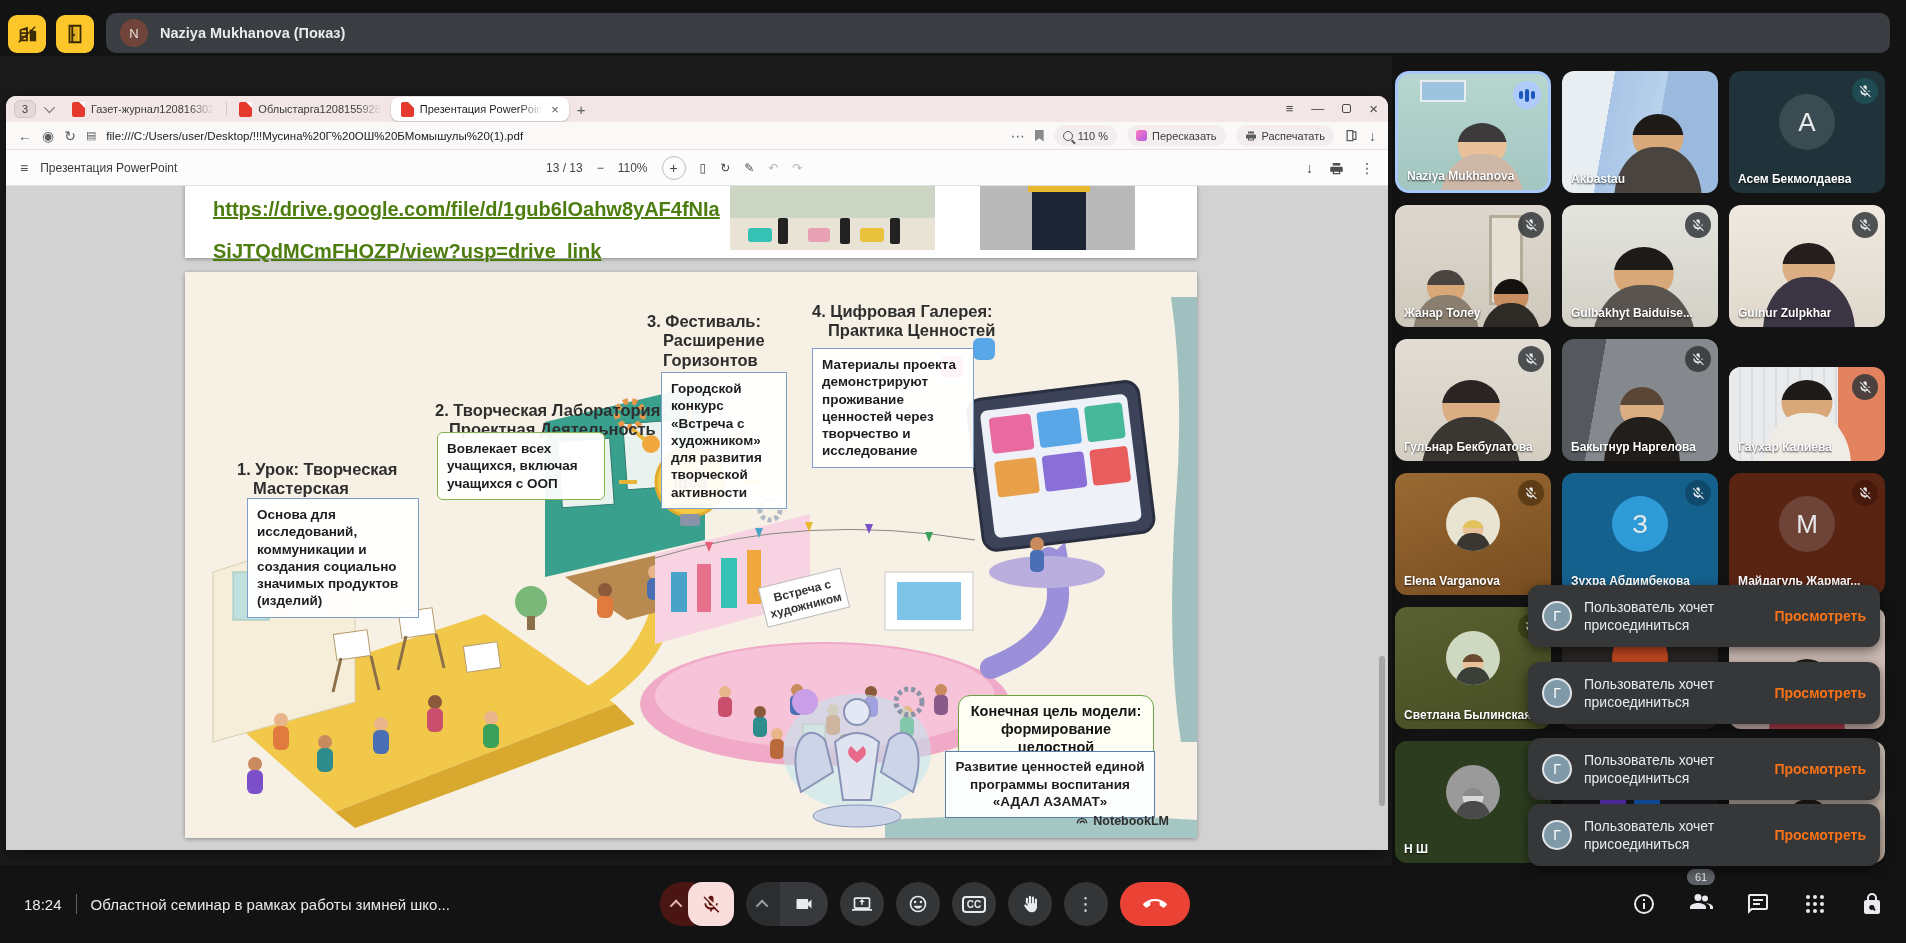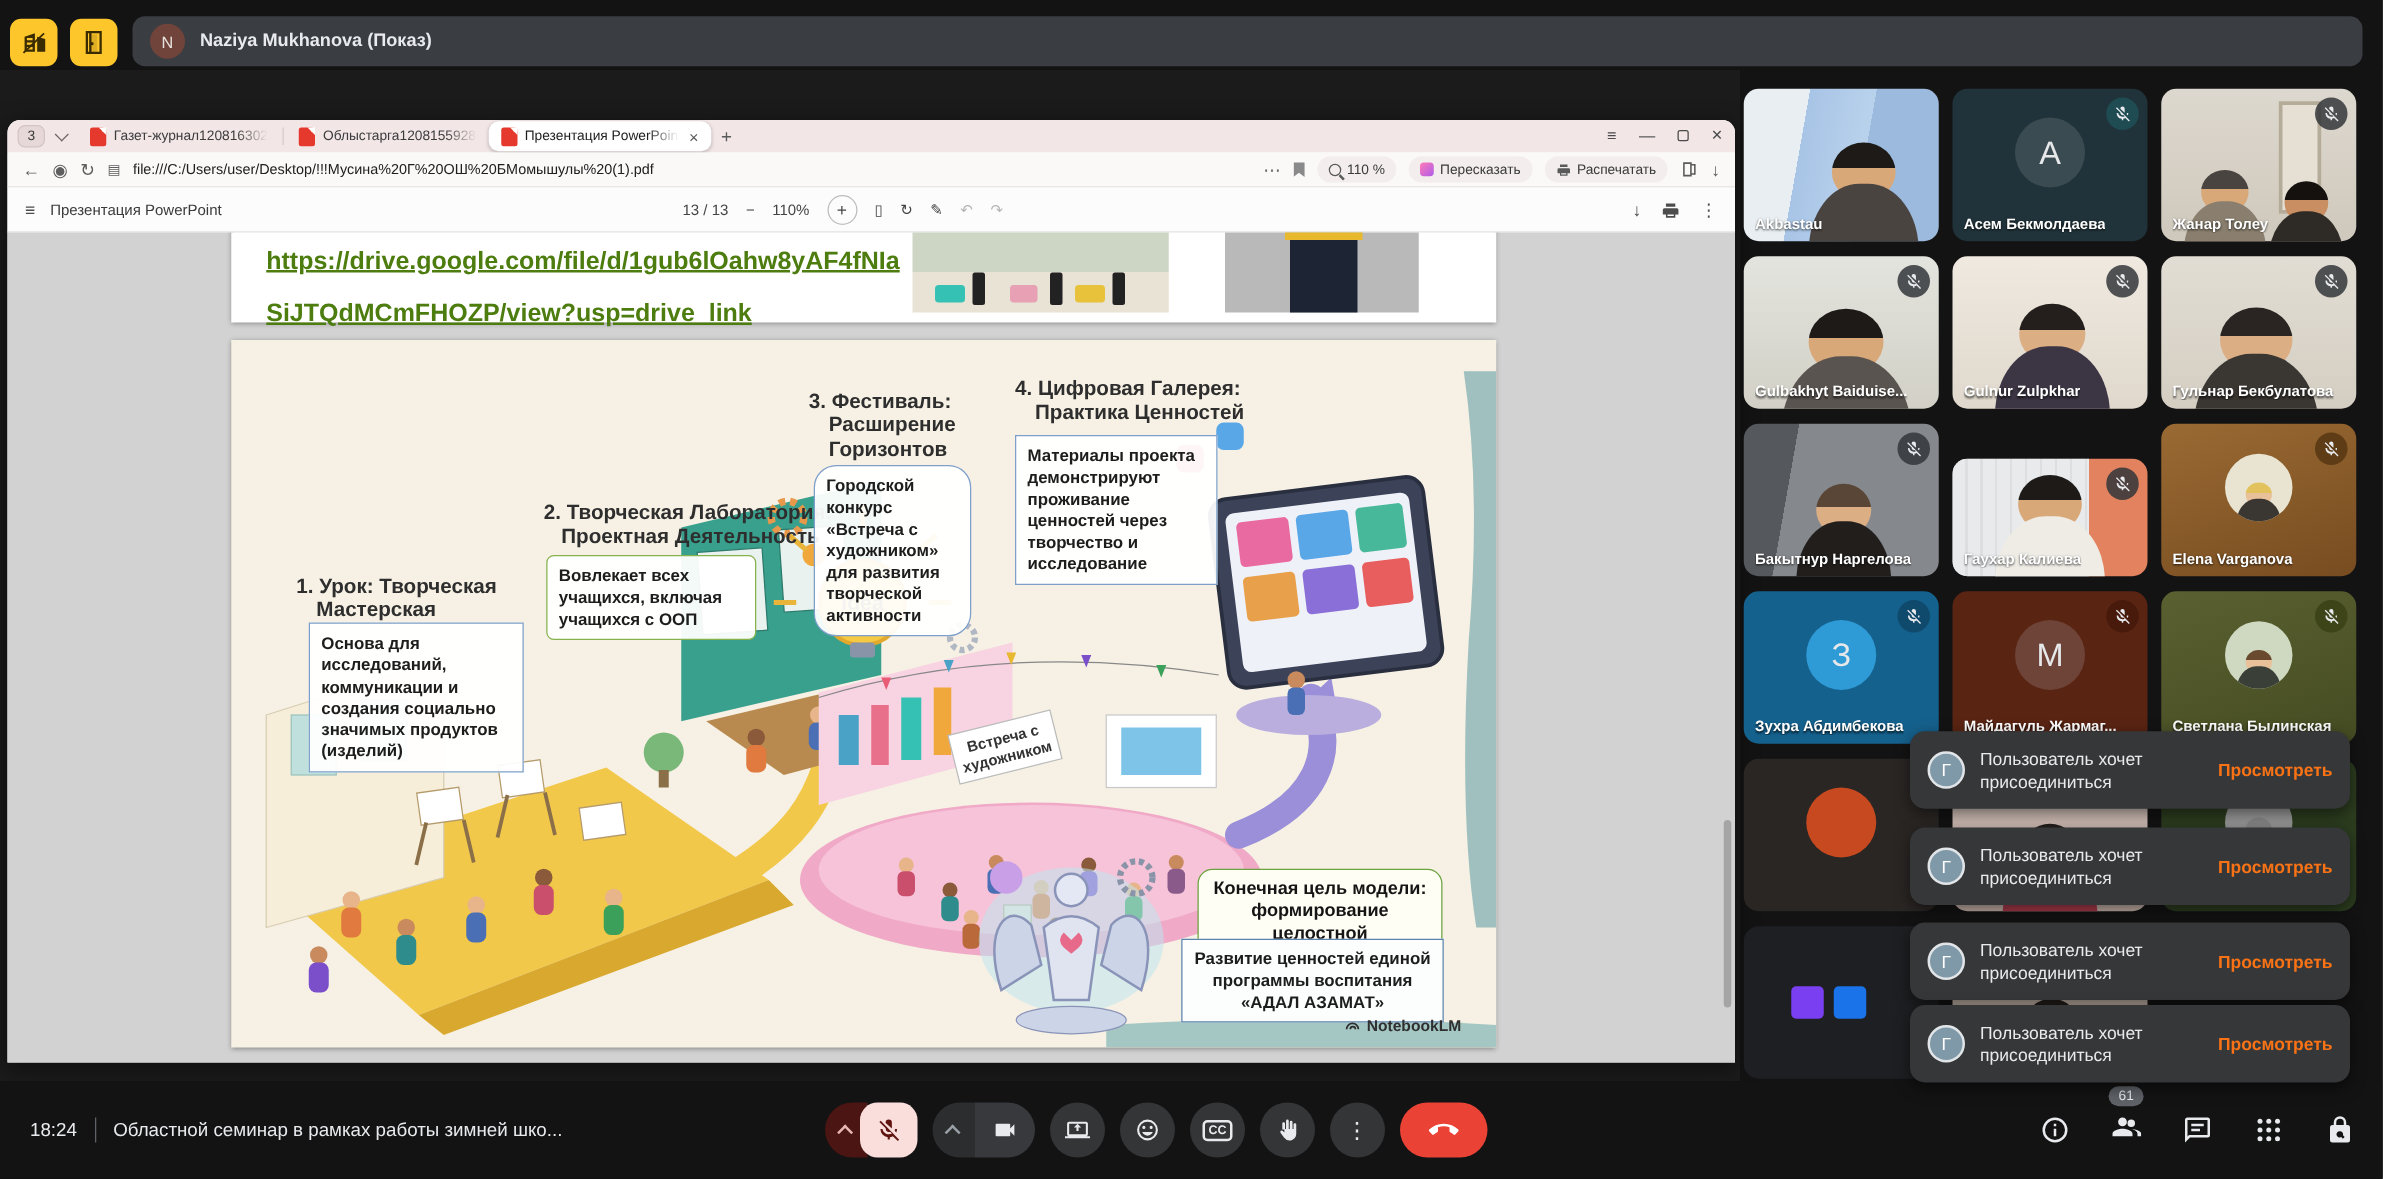--- a/index.html
+++ b/index.html
@@ -403,28 +403,28 @@
           <div class="sl-h" style="left:52px;top:188px;">
             <div>1. Урок: Творческая</div>
             <div style="padding-left:16px;">Мастерская</div>
           </div>
           <div class="sl-box" style="left:62px;top:226px;width:172px;">Основа для исследований, коммуникации и создания социально значимых продуктов (изделий)</div>
 
           <div class="sl-h" style="left:250px;top:129px;">
             <div>2. Творческая Лаборатория:</div>
             <div style="padding-left:14px;">Проектная Деятельность</div>
           </div>
-          <div class="sl-box green" style="left:252px;top:172px;width:168px;">Вовлекает всех учащихся, включая учащихся с ООП</div>
+          <div class="sl-box green" style="left:252px;top:160px;width:168px;">Вовлекает всех учащихся, включая учащихся с ООП</div>
 
           <div class="sl-h" style="left:462px;top:40px;">
             <div>3. Фестиваль:</div>
             <div style="padding-left:16px;">Расширение</div>
             <div style="padding-left:16px;">Горизонтов</div>
           </div>
-          <div class="sl-box" style="left:466px;top:100px;width:126px;border-radius:18px;">Городской конкурс «Встреча с художником» для развития творческой активности</div>
+          <div class="sl-box" style="left:476px;top:100px;width:126px;">Городской конкурс «Встреча с художником» для развития творческой активности</div>
 
           <div class="sl-h" style="left:627px;top:30px;">
             <div>4. Цифровая Галерея:</div>
             <div style="padding-left:16px;">Практика Ценностей</div>
           </div>
           <div class="sl-box" style="left:627px;top:76px;width:162px;">Материалы проекта демонстрируют проживание ценностей через творчество и исследование</div>
 
           <div class="goalbox">
             <div>Конечная цель модели:</div>
             <div>формирование целостной</div>
@@ -445,20 +445,32 @@
         </div>
 
         <div class="scrollthumb"></div>
 
       </div>
     </div>
   </div>
 
   <div id="tiles">
 
+    <div class="tile activebrd" style="background:linear-gradient(180deg,#b7d6d0,#a3c6c0);">
+      <div style="position:absolute;left:22px;top:6px;width:46px;height:22px;background:#9ec3de;border:2px solid #e6eef2;"></div>
+      <div class="pers" style="--skin:#e8c09a;--hair:#3c3a3a;--top:#cdb8a8;left:42px;bottom:-34px;width:84px;height:70px;">
+          <div class="body"></div>
+        </div>
+      <div class="speakchip">
+          <i style="height:8px;"></i>
+          <i style="height:13px;"></i>
+          <i style="height:8px;"></i>
+        </div>
+      <span class="pname">Naziya Mukhanova</span>
+    </div>
 
     <div class="tile" style="background:linear-gradient(100deg,#e8eef2 30%,#a8c4e6 30%,#b9d2ec 60%,#9cbade 60%);">
       <div class="pers" style="--skin:#d9a878;--hair:#1d1a18;--top:#4a4440;left:52px;bottom:-30px;width:88px;height:76px;">
           <div class="body"></div>
         </div>
       <span class="pname">Akbastau</span>
     </div>
 
     <div class="tile" style="background:#21333a;">
       <span class="bigavatar" style="background:#3b4b52;">A</span>

